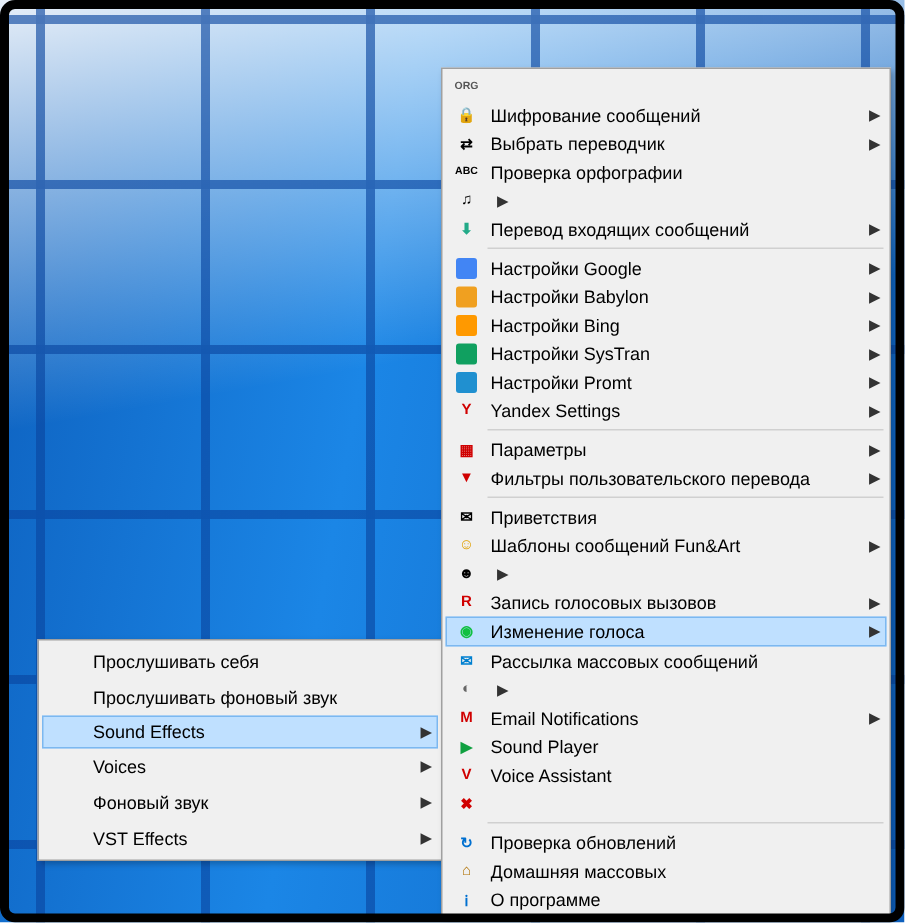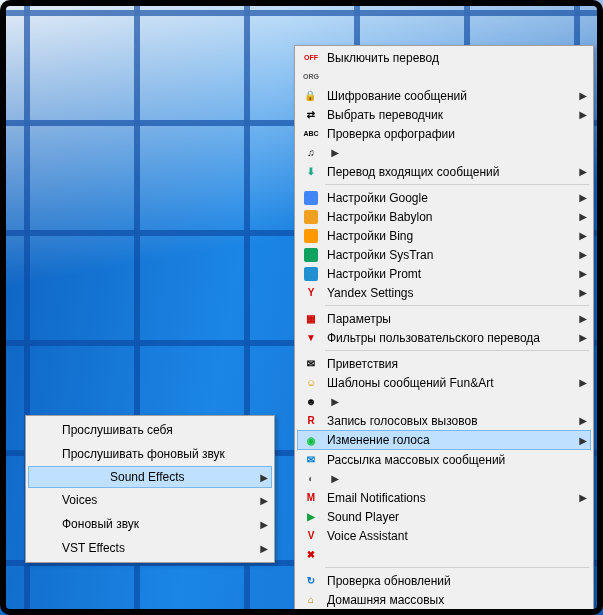--- a/index.html
+++ b/index.html
@@ -36,34 +36,34 @@
     border-radius: 10px;
     pointer-events: none;
   }
   .menu {
     position: absolute;
     background: #f0f0f0;
     border: 1px solid #a0a0a0;
     box-shadow: 2px 2px 4px rgba(0,0,0,.25);
     padding: 2px;
   }
-  .menu.left  { left: 25px;  top: 415px; width: 250px; }
+  .menu.left  { left: 25px;  top: 426px; width: 270px; }
   .menu.right { left: 294px; top: 45px;  width: 300px; }
   .item {
     display: flex;
     align-items: center;
     height: 22px;
     padding: 0 4px;
     white-space: nowrap;
     cursor: default;
   }
   .item.tall { height: 24px; }
   .right .item { height: 19px; }
   .item.hover { background: #bfe0ff; border: 1px solid #7cb8f0; padding: 0 3px; height: 20px; }
-  .menu.left .item.hover { height: 22px; gap: 48px; }
+  .menu.left .item.hover { height: 22px; }
   .icon {
     width: 20px; height: 16px;
     display: flex; align-items: center; justify-content: center;
     font-size: 10px; font-weight: bold;
     margin-right: 6px;
     flex: 0 0 20px;
   }
   .menu.left .icon { width: 24px; flex: 0 0 24px; }
   .label { flex: 1 1 auto; overflow: hidden; text-overflow: ellipsis; color: #000; }
   .arrow {
@@ -110,24 +110,20 @@
       <span class="arrow">▶</span>
     </div>
     <div class="item tall">
       <span class="icon"></span>
       <span class="label">VST Effects</span>
       <span class="arrow">▶</span>
     </div>
   </div>
 <div class="menu right" id="rightMenu">
     <div class="item">
-      <span class="icon" style="color: rgb(214, 0, 0); font-size: 7px;">OFF</span>
-      <span class="label">Выключить перевод</span>
-    </div>
-    <div class="item">
       <span class="icon" style="color: rgb(85, 85, 85); font-size: 7px;">ORG</span>
     </div>
     <div class="item">
       <span class="icon" style="color: rgb(176, 128, 0);">🔒</span>
       <span class="label">Шифрование сообщений</span>
       <span class="arrow">▶</span>
     </div>
     <div class="item">
       <span class="icon" style="color: rgb(0, 0, 0);">⇄</span>
       <span class="label">Выбрать переводчик</span>

